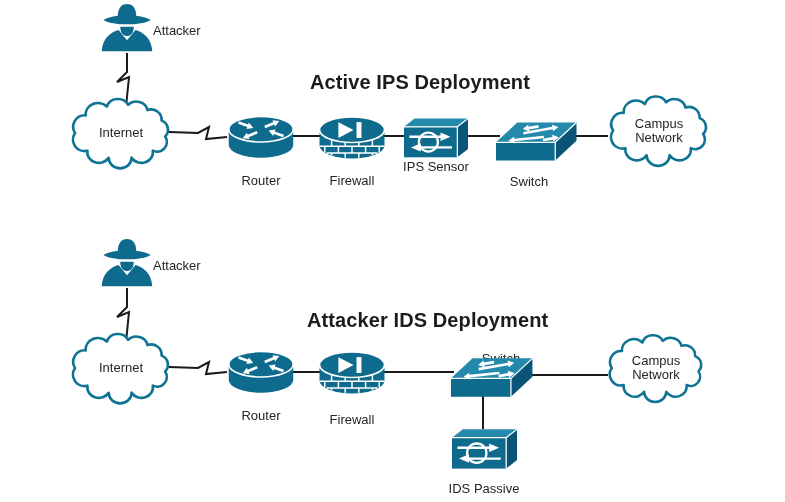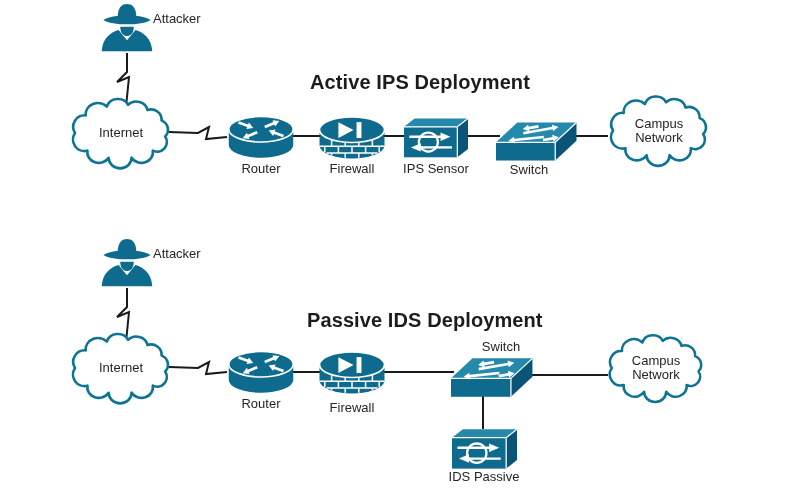--- a/index.html
+++ b/index.html
@@ -5,21 +5,21 @@
 <style>
   * { margin:0; padding:0; box-sizing:border-box; }
   html,body { background:#ffffff; }
   .stage {
     position:relative; width:785px; height:502px; background:#ffffff;
     font-family:"Liberation Sans", sans-serif; color:#252525; overflow:hidden;
   }
   .abs { position:absolute; }
   .node-label {
     position:absolute; font-size:13px; line-height:13px; color:#252525;
-    text-align:center; white-space:nowrap;
+    text-align:center; white-space:nowrap;margin-top:12px;
   }
   .left-label { text-align:left; }
   .diagram-title {
     position:absolute; font-size:20px; font-weight:bold; color:#1c1c1c;
     white-space:nowrap; letter-spacing:.1px;
   }
   .cloud-group { position:absolute; display:flex; align-items:center; justify-content:center; }
   .cloud-group > svg { position:absolute; inset:0; width:100%; height:100%; }
   .cloud-text { position:relative; font-size:13px; line-height:14px; text-align:center; color:#252525; }
   .hline { position:absolute; height:2px; background:#1a1a1a; }
@@ -157,40 +157,40 @@
     <div class="node-label" style="left:227px; top:162px; width:68px;">Router</div>
 
     <svg class="icon abs" style="left:318px; top:115px; width:68px; height:46px;">
       <use href="#sym-firewall" xlink:href="#sym-firewall" width="68" height="46"></use>
       </svg>
     <div class="node-label" style="left:318px; top:162px; width:68px;">Firewall</div>
 
     <svg class="icon abs" style="left:404px; top:117px; width:64px; height:41px;">
       <use href="#sym-sensor" xlink:href="#sym-sensor" width="64" height="41"></use>
       </svg>
-    <div class="node-label" style="left:394px; top:162px; width:84px;">IPS Sensor</div>
+    <div class="node-label" style="left:394px; top:148px; width:84px;">IPS Sensor</div>
 
     <svg class="icon abs" style="left:496px; top:116px; width:82px; height:45px;">
       <use href="#sym-switch" xlink:href="#sym-switch" width="82" height="45"></use>
       </svg>
     <div class="node-label" style="left:489px; top:163px; width:80px;">Switch</div>
 
     <div class="cloud-group" style="left:606px; top:93px; width:106px; height:75px;">
       <svg>
         <use href="#sym-cloud" xlink:href="#sym-cloud" width="106" height="75"></use>
         </svg>
       <div class="cloud-text">
         <div>Campus</div>
         <div>Network</div>
       </div>
     </div>
   </div>
 
   <div>
-    <div class="diagram-title" style="left:307px; top:309px;">Passive IDS Deployment</div>
+    <div class="diagram-title" style="left:307px; top:309px;">Attacker IDS Deployment</div>
 
     <svg class="icon abs" style="left:100px; top:237px; width:54px; height:51px;">
       <use href="#sym-attacker" xlink:href="#sym-attacker" width="54" height="51"></use>
       </svg>
     <div class="node-label left-label" style="left:153px; top:247px;">Attacker</div>
 
     <svg class="icon abs" style="left:113px; top:287px; width:26px; height:56px;">
       <use href="#sym-lightning-v" xlink:href="#sym-lightning-v" width="26" height="56"></use>
       </svg>
 

